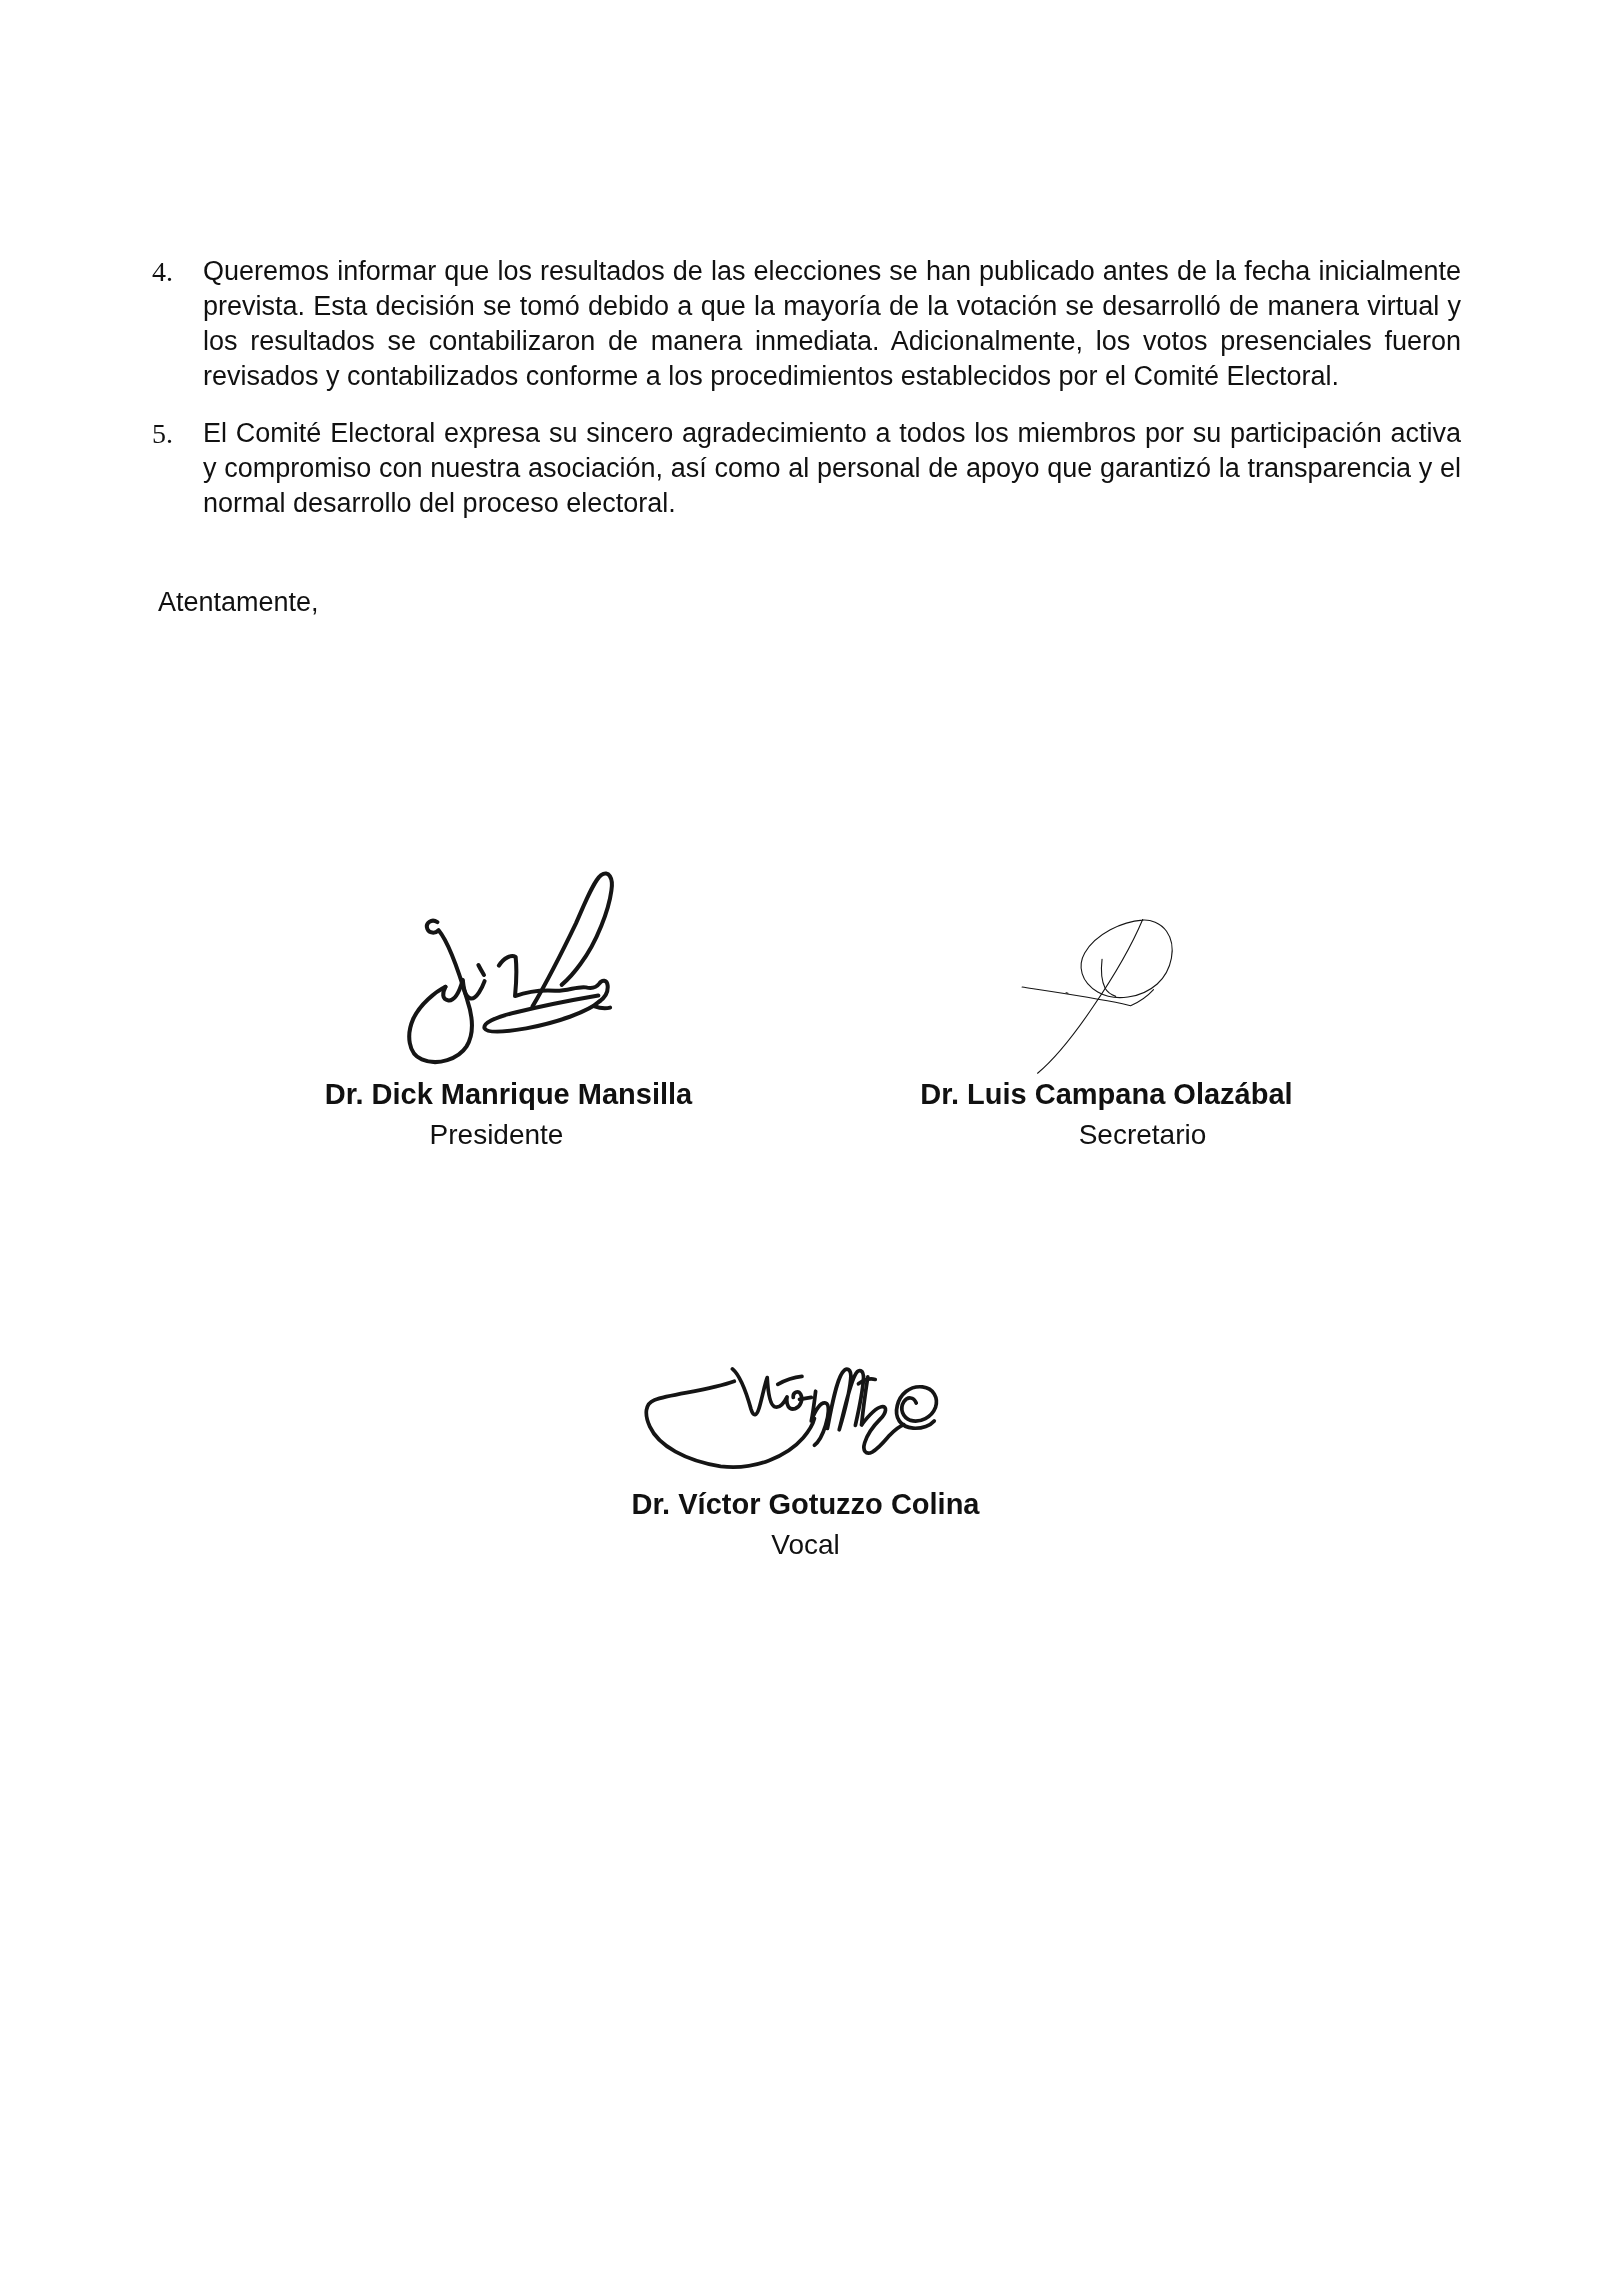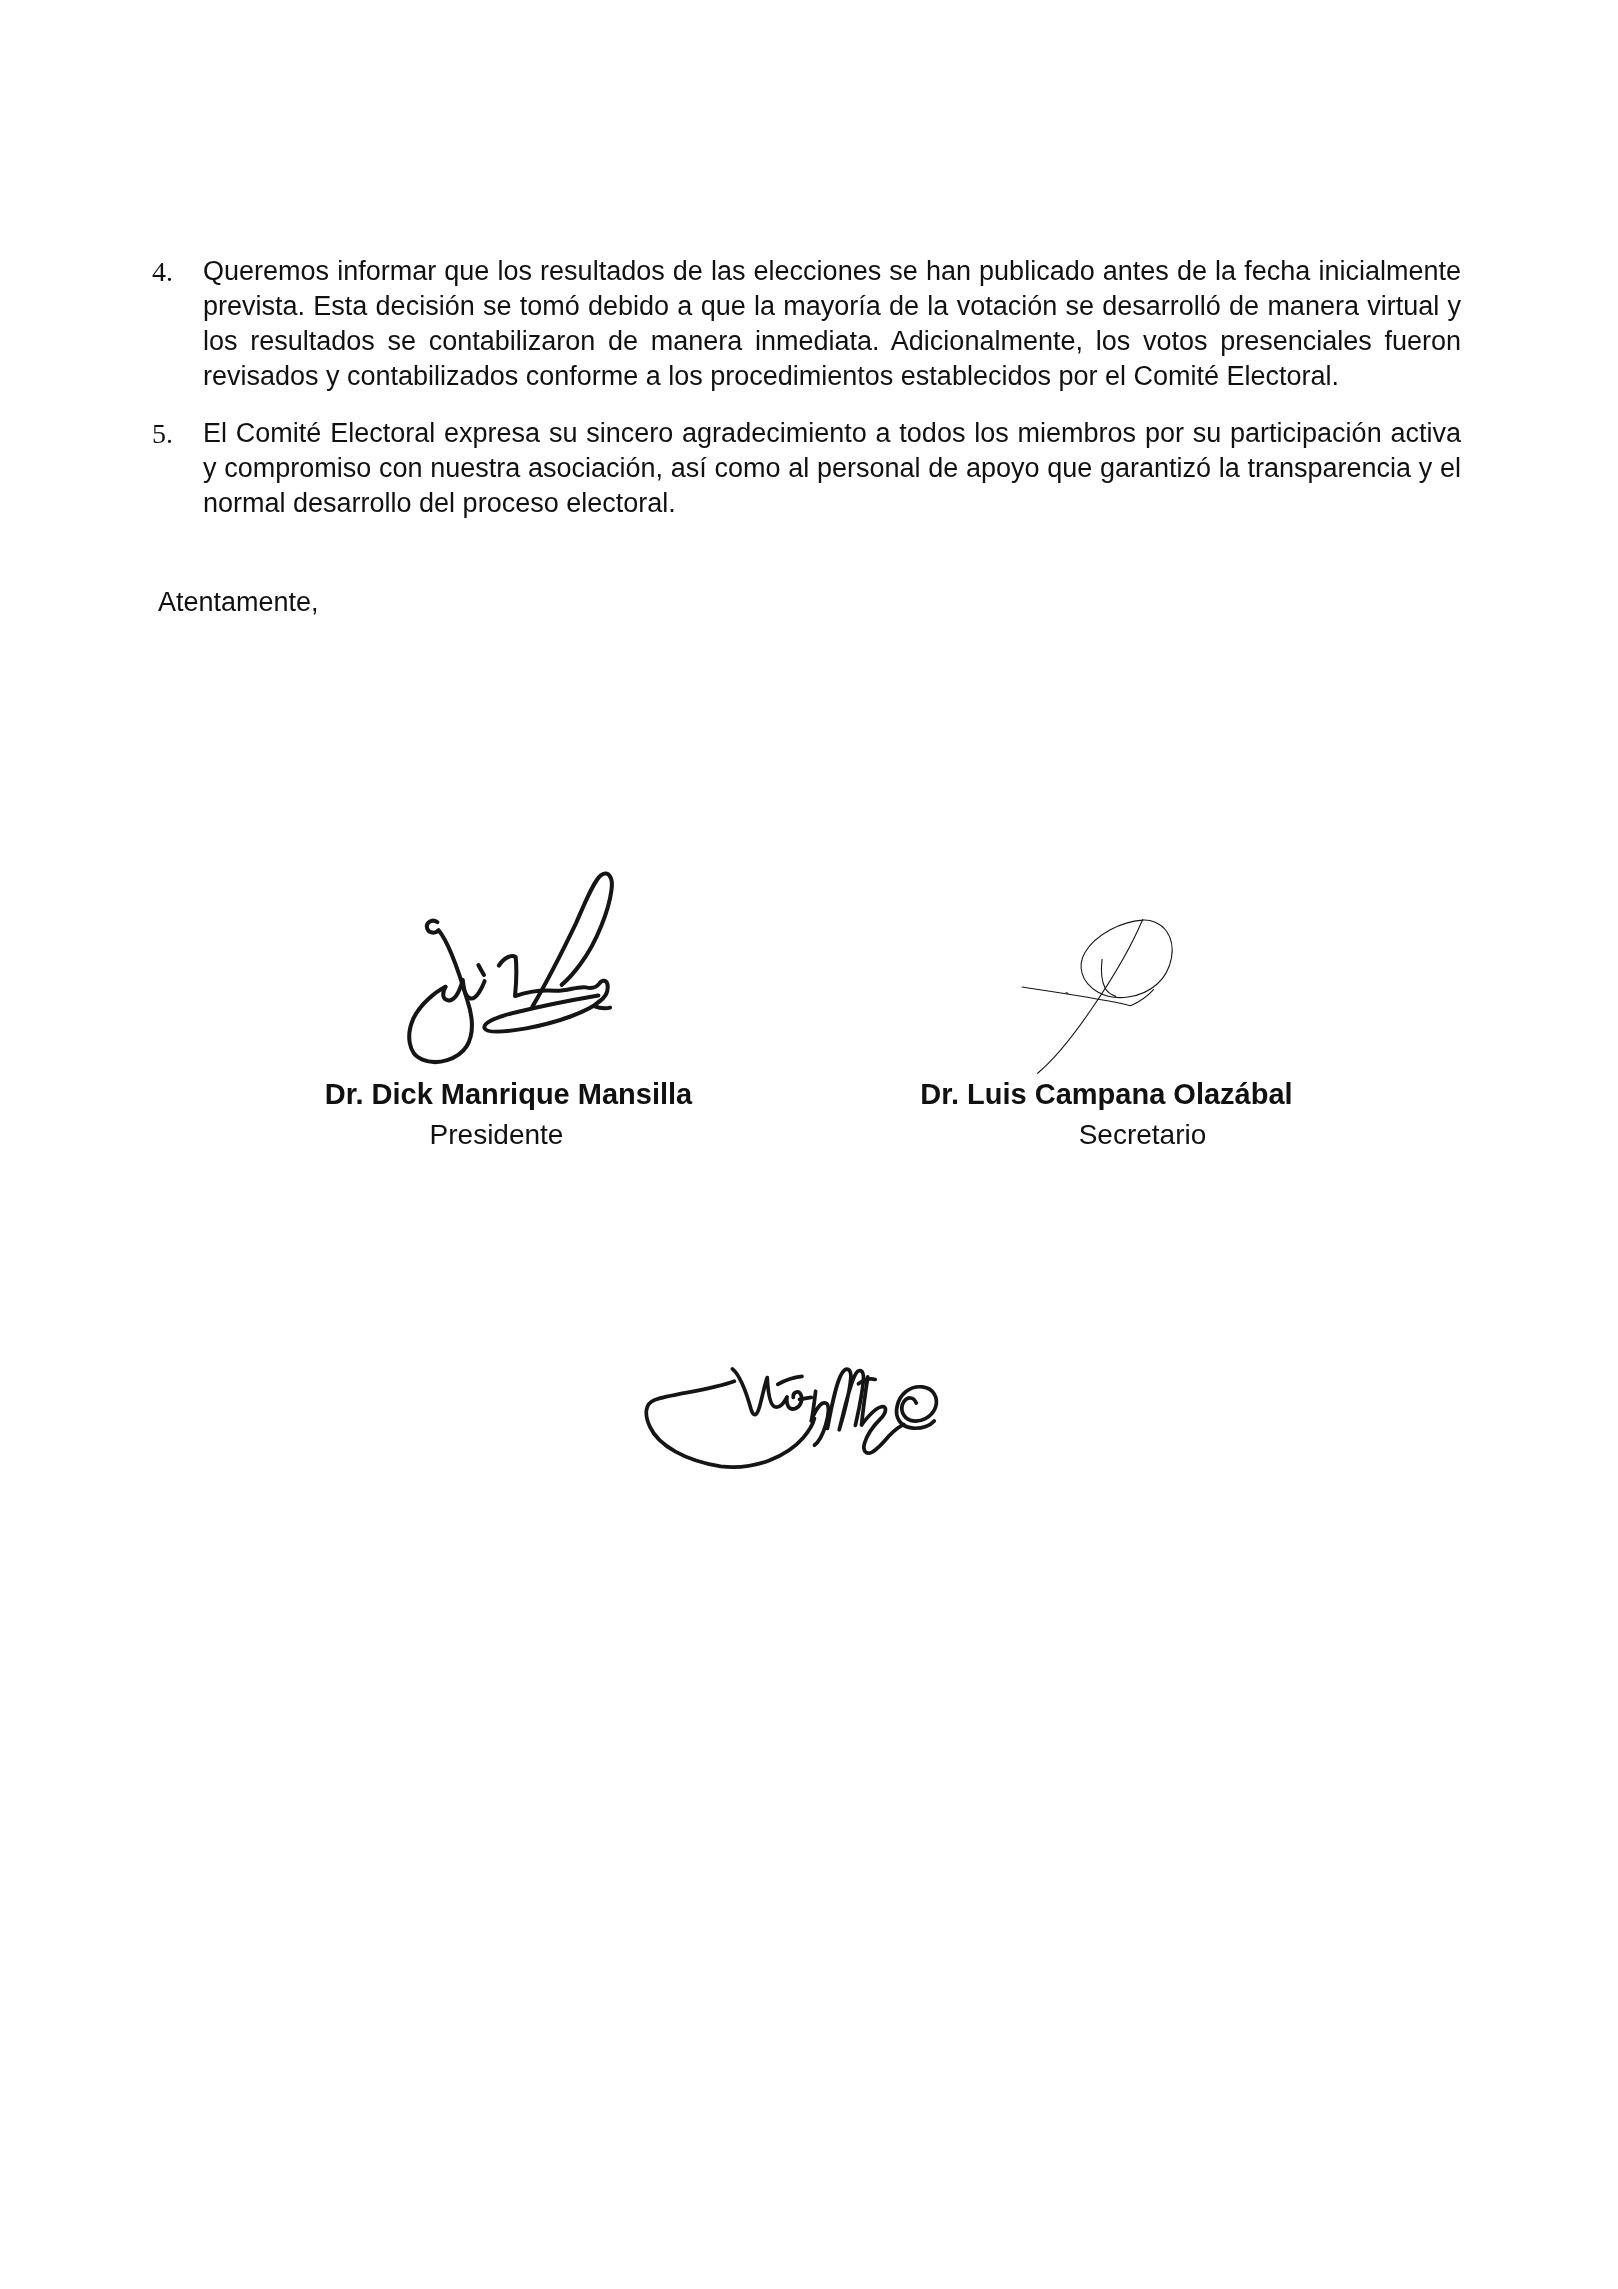--- a/index.html
+++ b/index.html
@@ -135,15 +135,19 @@
   <div id="sig-text-1" class="sig-text">
     <div class="sig-name">Dr. Dick Manrique Mansilla</div>
     <div class="sig-title">Presidente</div>
   </div>
 
   <div id="sig-text-2" class="sig-text">
     <div class="sig-name">Dr. Luis Campana Olazábal</div>
     <div class="sig-title">Secretario</div>
   </div>
 
+  <div id="sig-text-3" class="sig-text">
+    <div class="sig-name">Dr. Víctor Gotuzzo Colina</div>
+    <div class="sig-title">Vocal</div>
+  </div>
 
 </div>
 
 
 </body></html>

